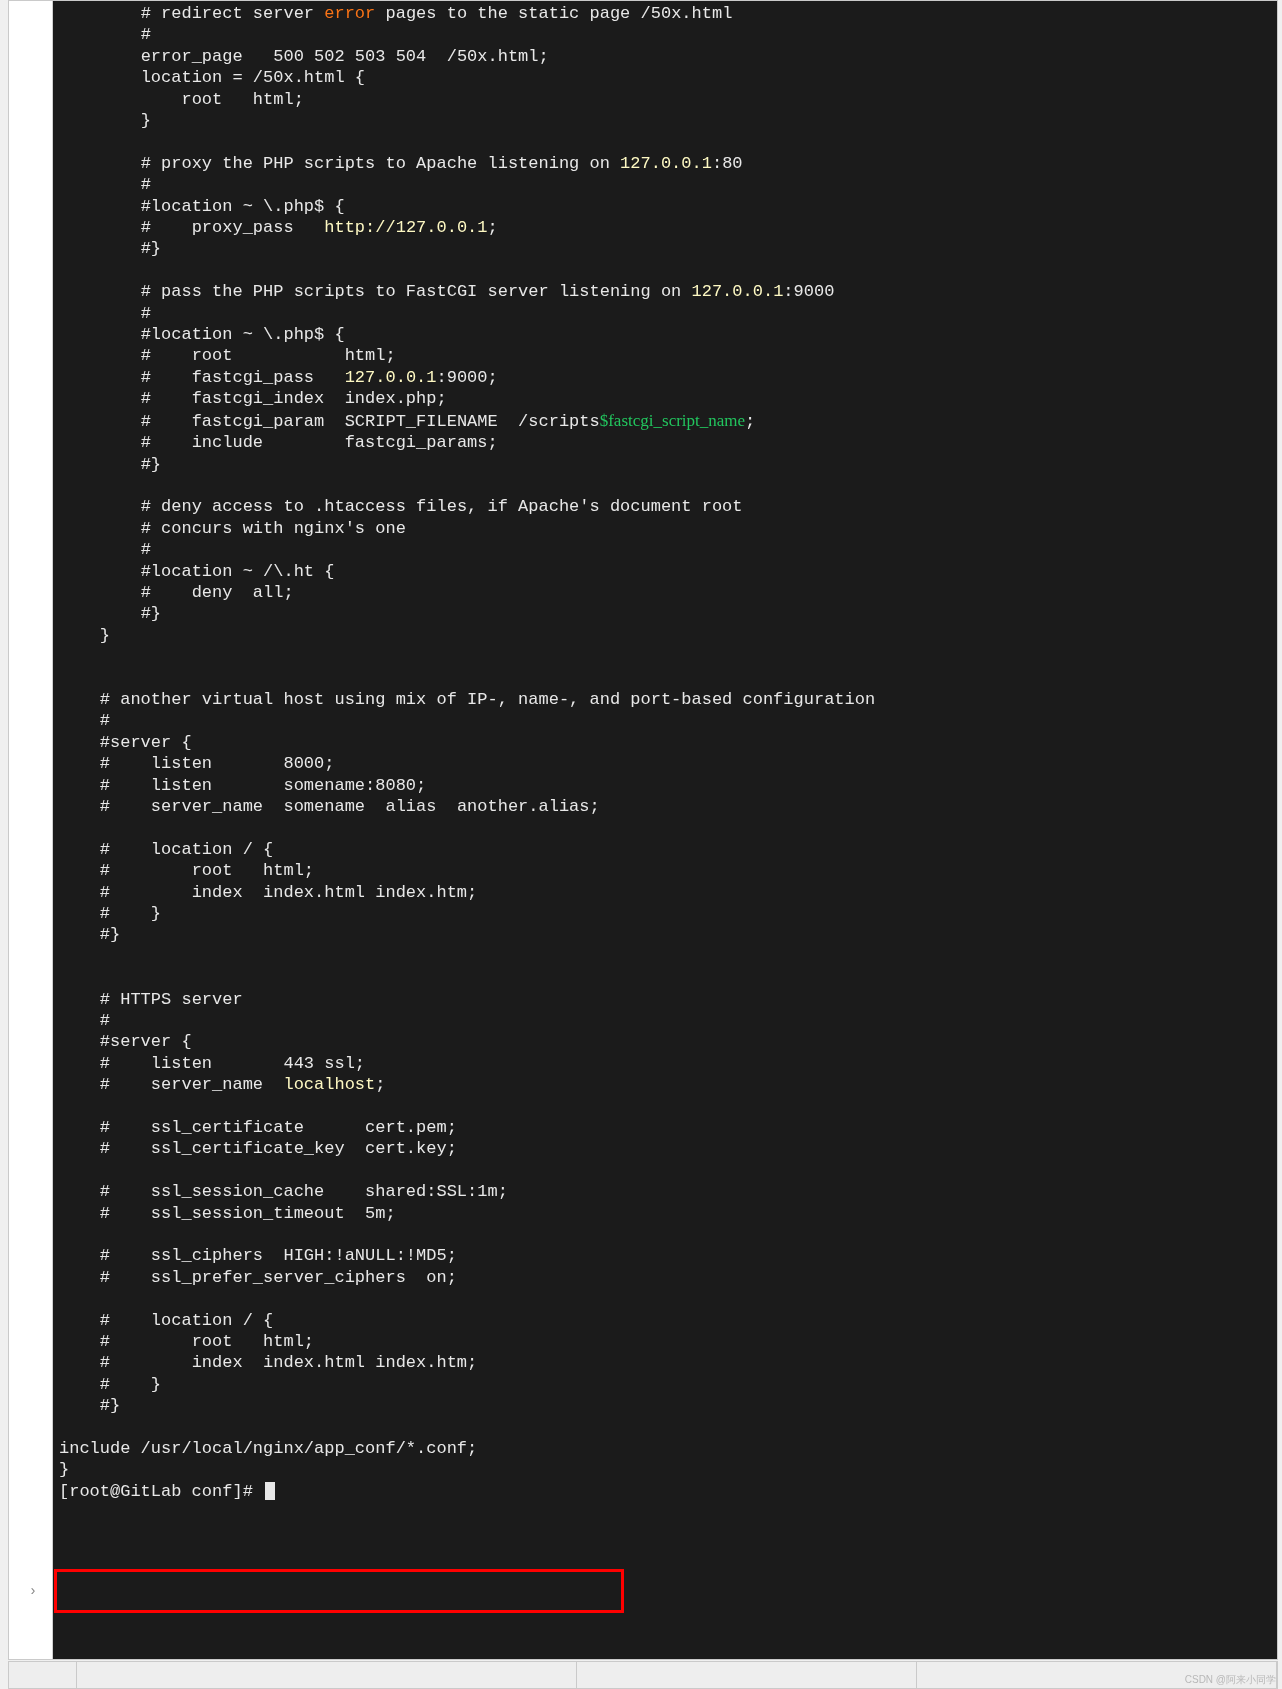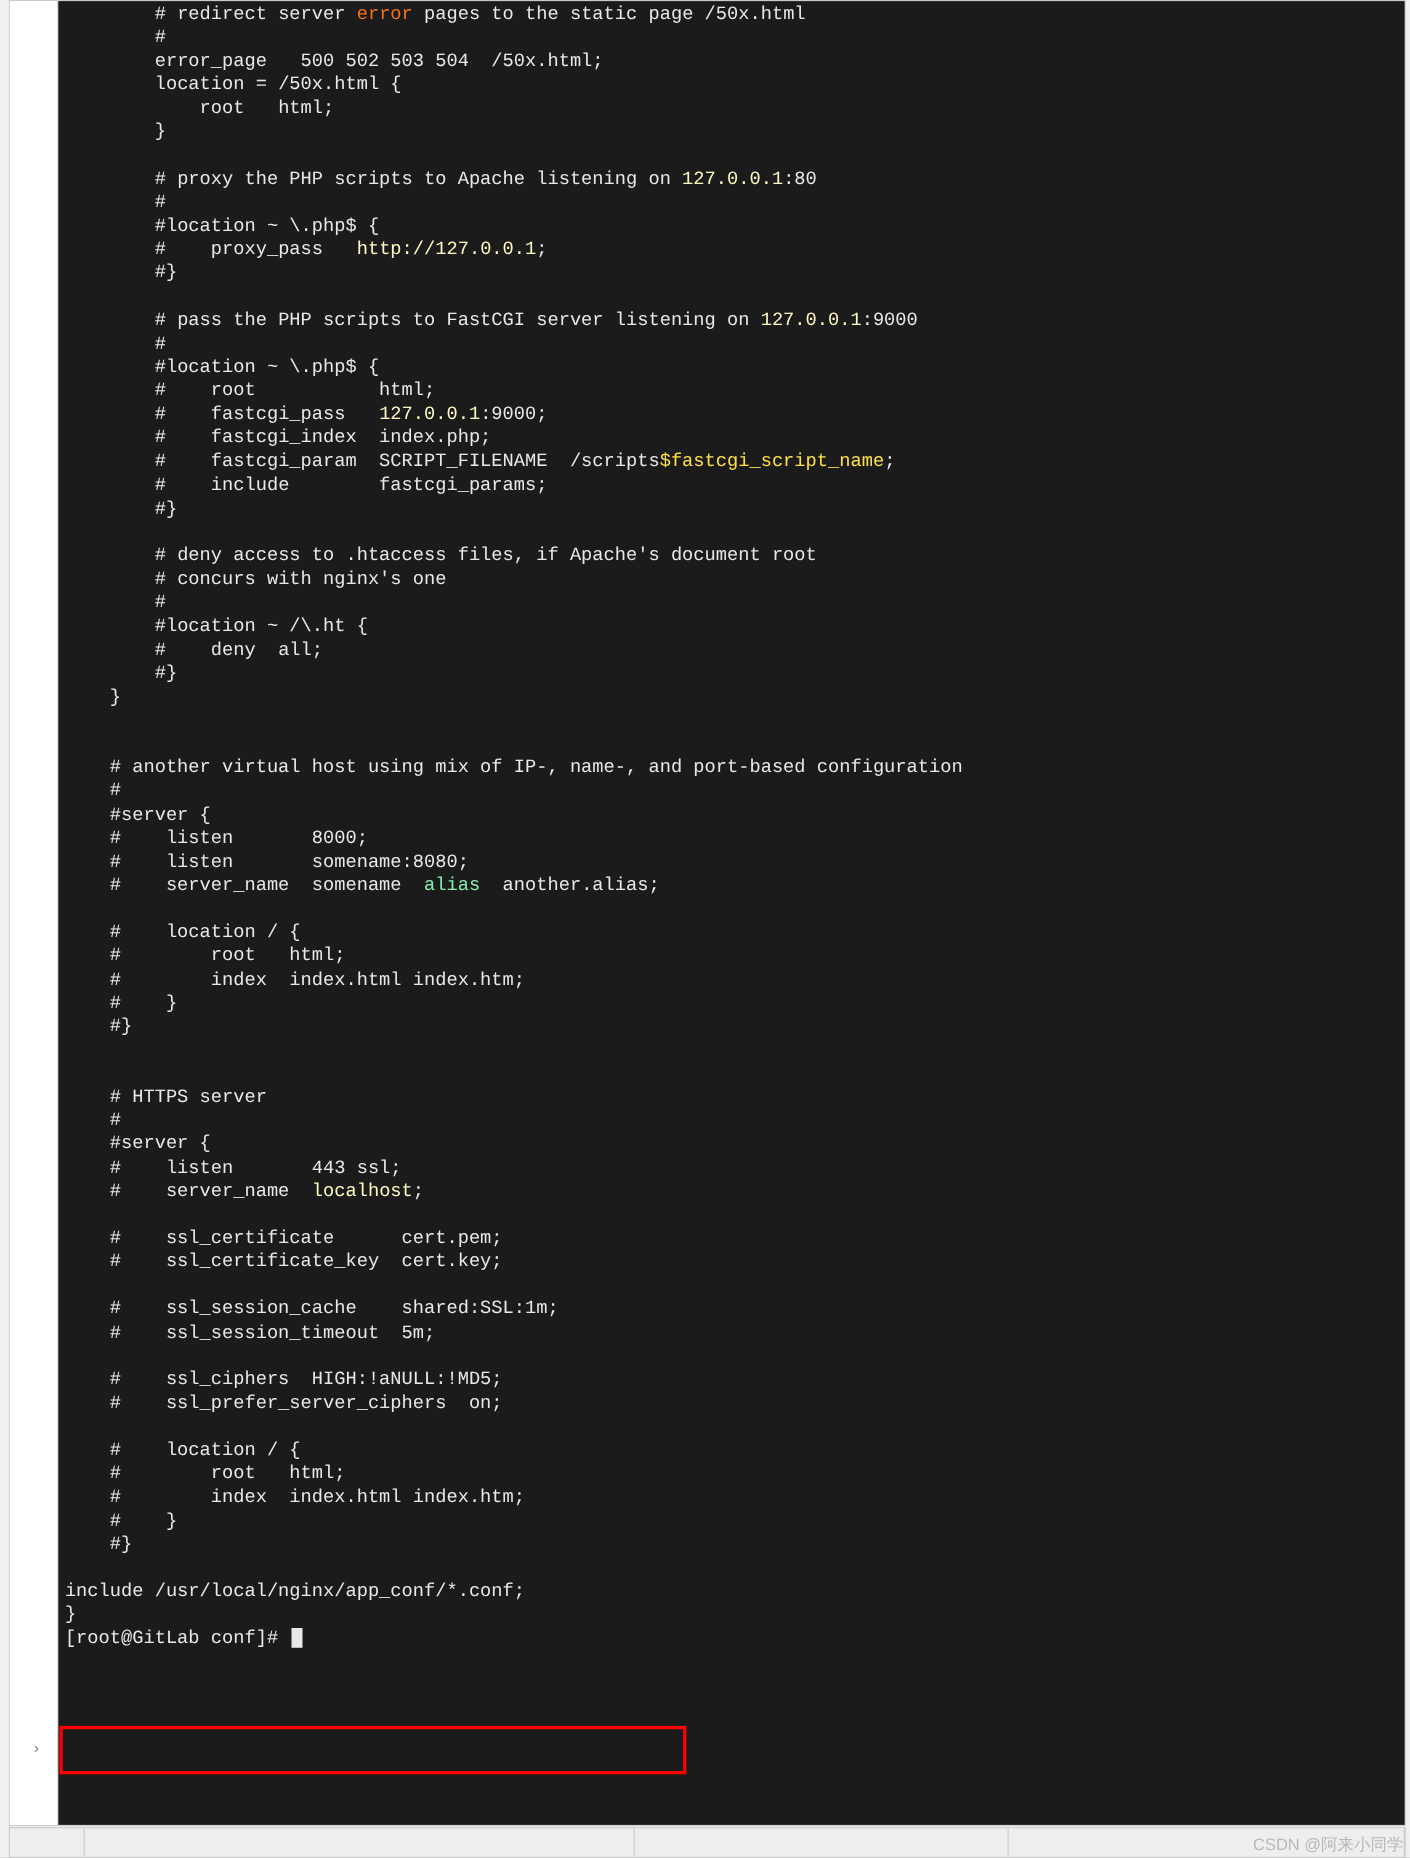--- a/index.html
+++ b/index.html
@@ -42,22 +42,22 @@
     background: #1b1b1b;
     color: #e8e8e8;
     padding: 2px 0 0 6px;
     line-height: 21.4px;
     white-space: pre;
     overflow: hidden;
   }
   .term .line { display: block; min-height: 21.4px; }
   .c-red    { color: #f97316; }
   .c-purple { color: #fef9c3; }
-  .c-cyan   { color: #86efac; }
-  .c-yellow { color: #fde047; }
+  .c-cyan   { color: #e5e5e5; }
+  .c-yellow { color: #22c55e; font-family: Liberation Serif, serif; }
   .c-under  { }
   .highlight-box {
     border: 3px solid #ff0000;
     position: absolute;
     left: 45px;
     width: 570px;
     top: 1568px;
     height: 44px;
     pointer-events: none;
   }
@@ -65,21 +65,21 @@
     display: inline-block;
     width: 10px; height: 18px;
     background: #e8e8e8;
     vertical-align: middle;
     margin-left: 2px;
   }
   .watermark {
     position: absolute;
     right: 6px; bottom: 2px;
     font-family: "Microsoft YaHei", sans-serif;
-    font-size: 15px;
+    font-size: 10px;
     color: #b8b8b8;
   }
   .bottom-tabs {
     position: absolute;
     left: 8px; bottom: 0;
     width: 1270px;
     height: 28px;
     background: #eee;
     border: 1px solid #cacaca;
     display: flex;

